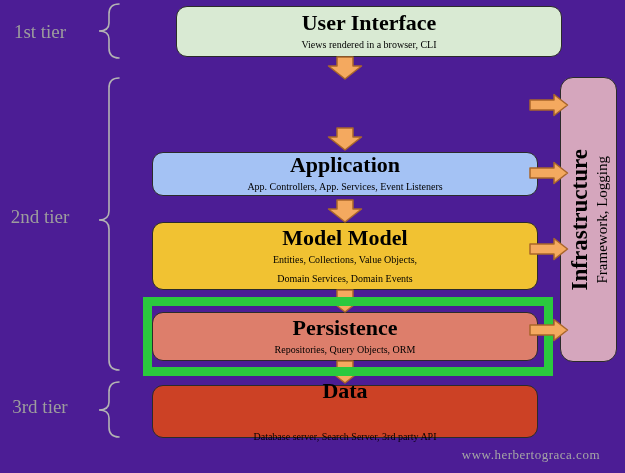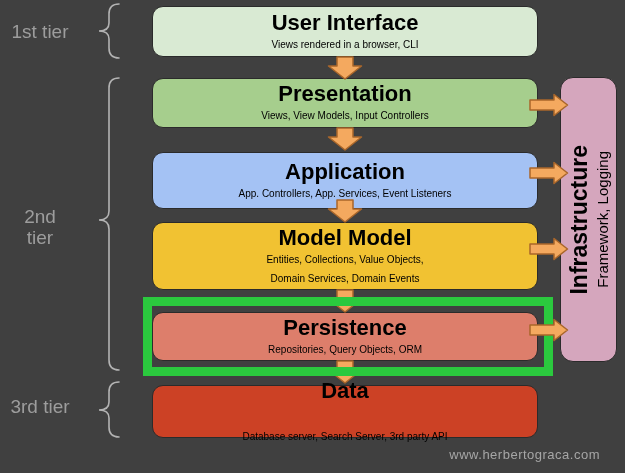--- a/index.html
+++ b/index.html
@@ -1,35 +1,35 @@
 <!DOCTYPE html>
 <html><head>
 <meta charset="utf-8">
 <style>
   html,body{margin:0;padding:0;background:#ffffff;}
   .stage{
-    position:relative;width:625px;height:473px;background:#404040;overflow:hidden;
-    font-family:Liberation Sans, sans-serif;
+    position:relative;width:625px;height:473px;background:#4c1d95;overflow:hidden;
+    font-family:Liberation Serif, serif;
   }
   .tier-label{
     position:absolute;left:10px;width:60px;text-align:center;
     font-size:19px;line-height:21px;
   }
   .brace{position:absolute;}
   .box{
     position:absolute;left:152px;width:386px;box-sizing:border-box;
     border:1.6px solid #2b2b2b;border-radius:11px;z-index:2;
     display:flex;flex-direction:column;align-items:center;justify-content:center;
     text-align:center;
   }
   .box .title{font-weight:bold;font-size:22px;line-height:25px;color:#000;}
   .box .sub{font-size:10px;line-height:19px;color:#000;text-align:right;}
-  #box-ui{top:6px;height:51px;}
+  #box-ui{top:6px;height:51px;margin-left:24px;}
   #box-presentation{top:78px;height:50px;}
-  #box-application{top:152px;height:57px;}
+  #box-application{top:152px;height:44px;}
   #box-domain{top:222px;height:68px;}
   #box-persistence{top:312px;height:49px;}
   #box-data{top:385px;height:53px;gap:24px;}
   .infra{
     position:absolute;left:560px;top:77px;width:57px;height:285px;box-sizing:border-box;
     border:1.6px solid #2b2b2b;border-radius:13px;z-index:2;
     display:flex;flex-direction:row;align-items:center;justify-content:center;gap:1px;
   }
   .infra .vtext{writing-mode:vertical-rl;transform:rotate(180deg);color:#000;white-space:nowrap;}
   .infra-title{font-weight:bold;font-size:23px;}
@@ -64,24 +64,20 @@
   </svg>
   <svg class="brace" style="left:94px;top:381px;" width="30" height="57" viewBox="0 0 30 57">
     <path d="M25 1 Q15 1 15 11 L15 21 Q15 29 5 29 Q15 29 15 37 L15 46 Q15 56 25 56" fill="none" stroke-width="1.6" stroke-linecap="round" stroke="#b3b3b3"></path>
   </svg>
 
   <div class="box" id="box-ui" style="background-color: rgb(217, 234, 211);">
     <div class="title">User Interface</div>
     <div class="sub">Views rendered in a browser, CLI</div>
   </div>
 
-  <div class="box" id="box-presentation" style="background-color: rgb(166, 206, 141);">
-    <div class="title">Presentation</div>
-    <div class="sub">Views, View Models, Input Controllers</div>
-  </div>
 
   <div class="box" id="box-application" style="background-color: rgb(164, 194, 244);">
     <div class="title">Application</div>
     <div class="sub">App. Controllers, App. Services, Event Listeners</div>
   </div>
 
   <div class="box" id="box-domain" style="background-color: rgb(241, 194, 50);">
     <div class="title">Model Model</div>
     <div class="sub">Entities, Collections, Value Objects,</div>
     <div class="sub">Domain Services, Domain Events</div>

